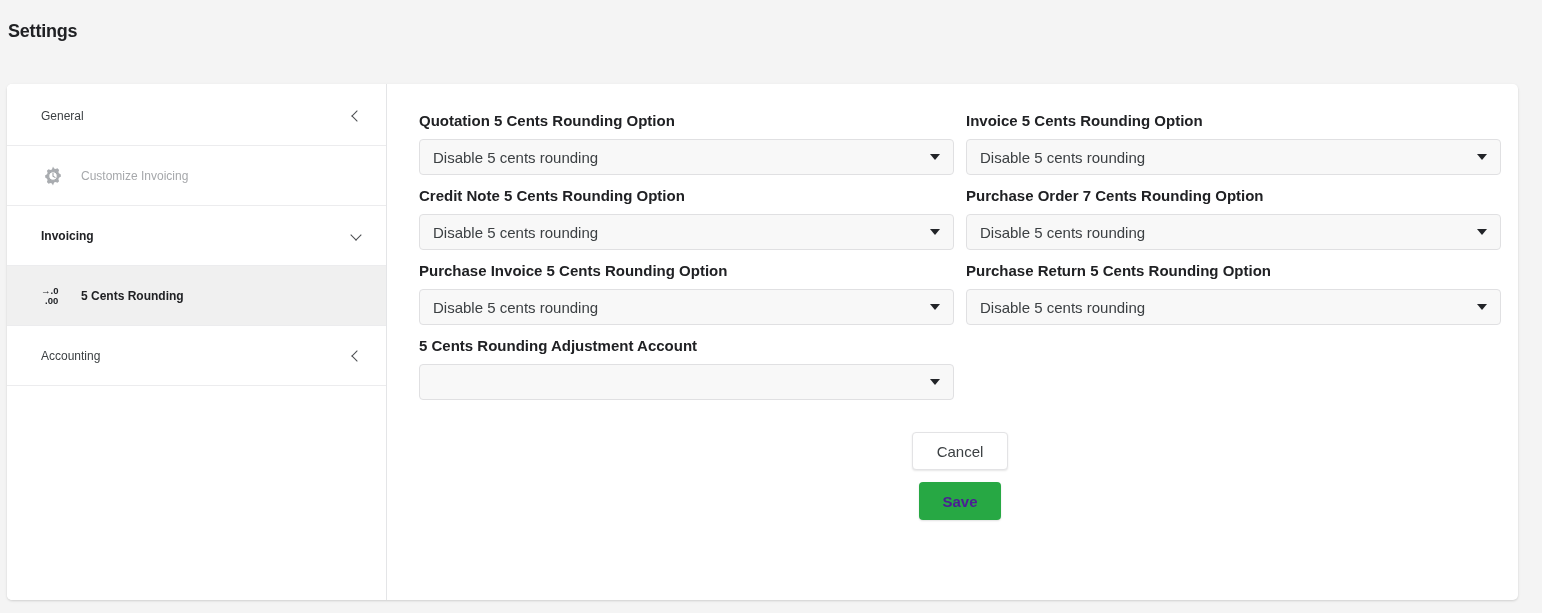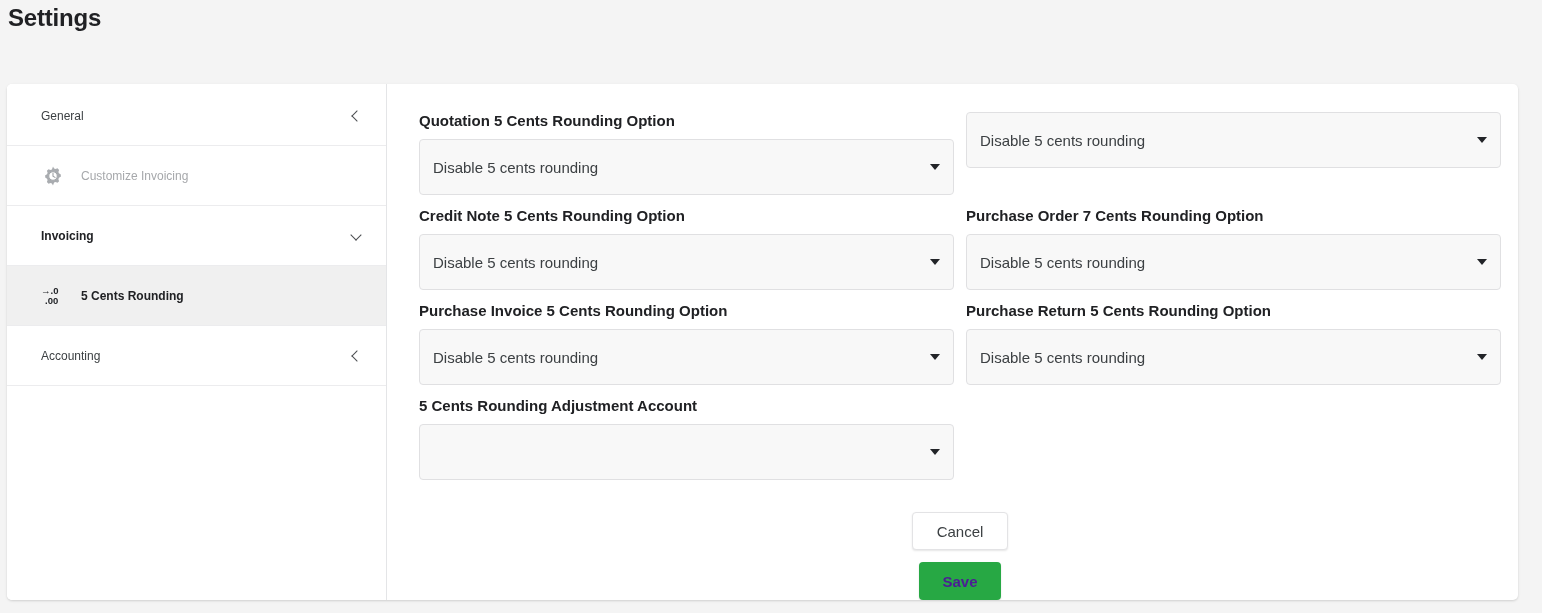--- a/index.html
+++ b/index.html
@@ -15,25 +15,25 @@
   }
 
   
   .page-header {
     height: 84px;
     padding: 0 0 0 8px;
     display: flex;
     align-items: flex-start;
   }
   .page-title {
-    font-size: 24px;
+    font-size: 18px;
     font-weight: bold;
     color: #202124;
     letter-spacing: -0.2px;
-    margin-top: 4px;
+    margin-top: 21px;
   }
 
   
   .card {
     position: absolute;
     left: 7px;
     top: 84px;
     width: 1511px;
     height: 516px;
     background: #ffffff;
@@ -124,21 +124,21 @@
   .field { margin-bottom: 12px; }
   .field-label {
     font-size: 15px;
     font-weight: bold;
     color: #202124;
     margin-bottom: 10px;
     white-space: nowrap;
   }
   .select {
     position: relative;
-    height: 56px;
+    height: 36px;
     background: #f8f8f8;
     border: 1px solid #e0e0e2;
     border-radius: 4px;
     display: flex;
     align-items: center;
     padding: 0 34px 0 13px;
     cursor: pointer;
   }
   .select .value {
     font-size: 15px;
@@ -250,20 +250,21 @@
 
       <div class="field">
         <div class="field-label">Quotation 5 Cents Rounding Option</div>
         <div class="select">
           <span class="value">Disable 5 cents rounding</span>
           <span class="caret"></span>
         </div>
       </div>
 
       <div class="field">
+        <div class="field-label">Invoice 5 Cents Rounding Option</div>
         <div class="select">
           <span class="value">Disable 5 cents rounding</span>
           <span class="caret"></span>
         </div>
       </div>
 
       <div class="field">
         <div class="field-label">Credit Note 5 Cents Rounding Option</div>
         <div class="select">
           <span class="value">Disable 5 cents rounding</span>

